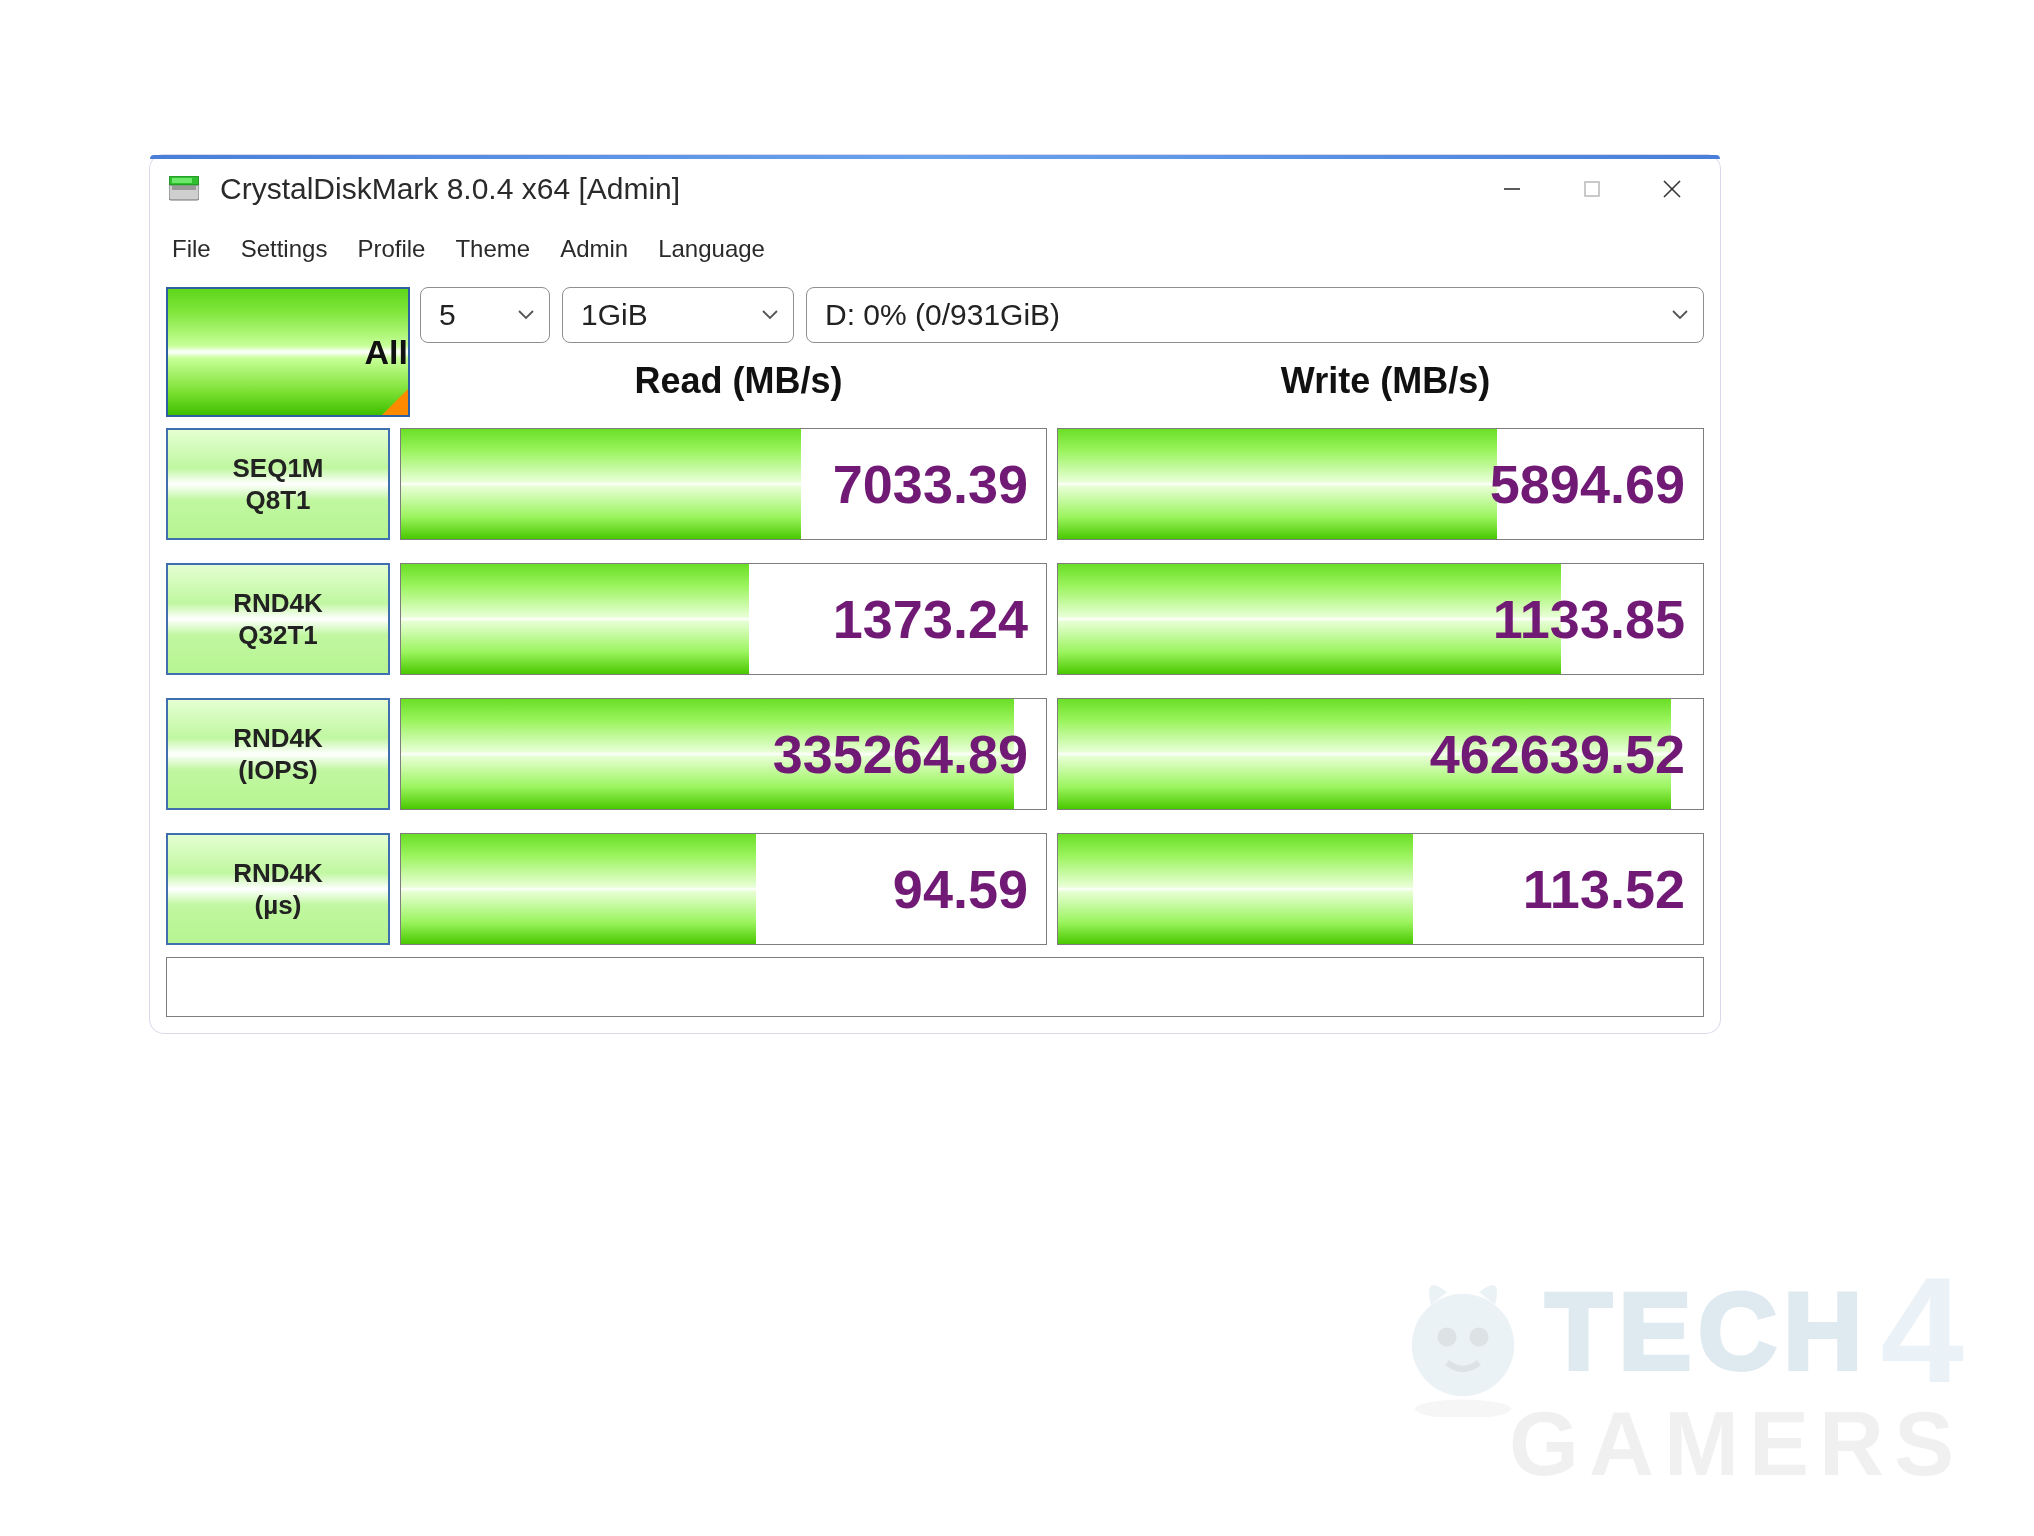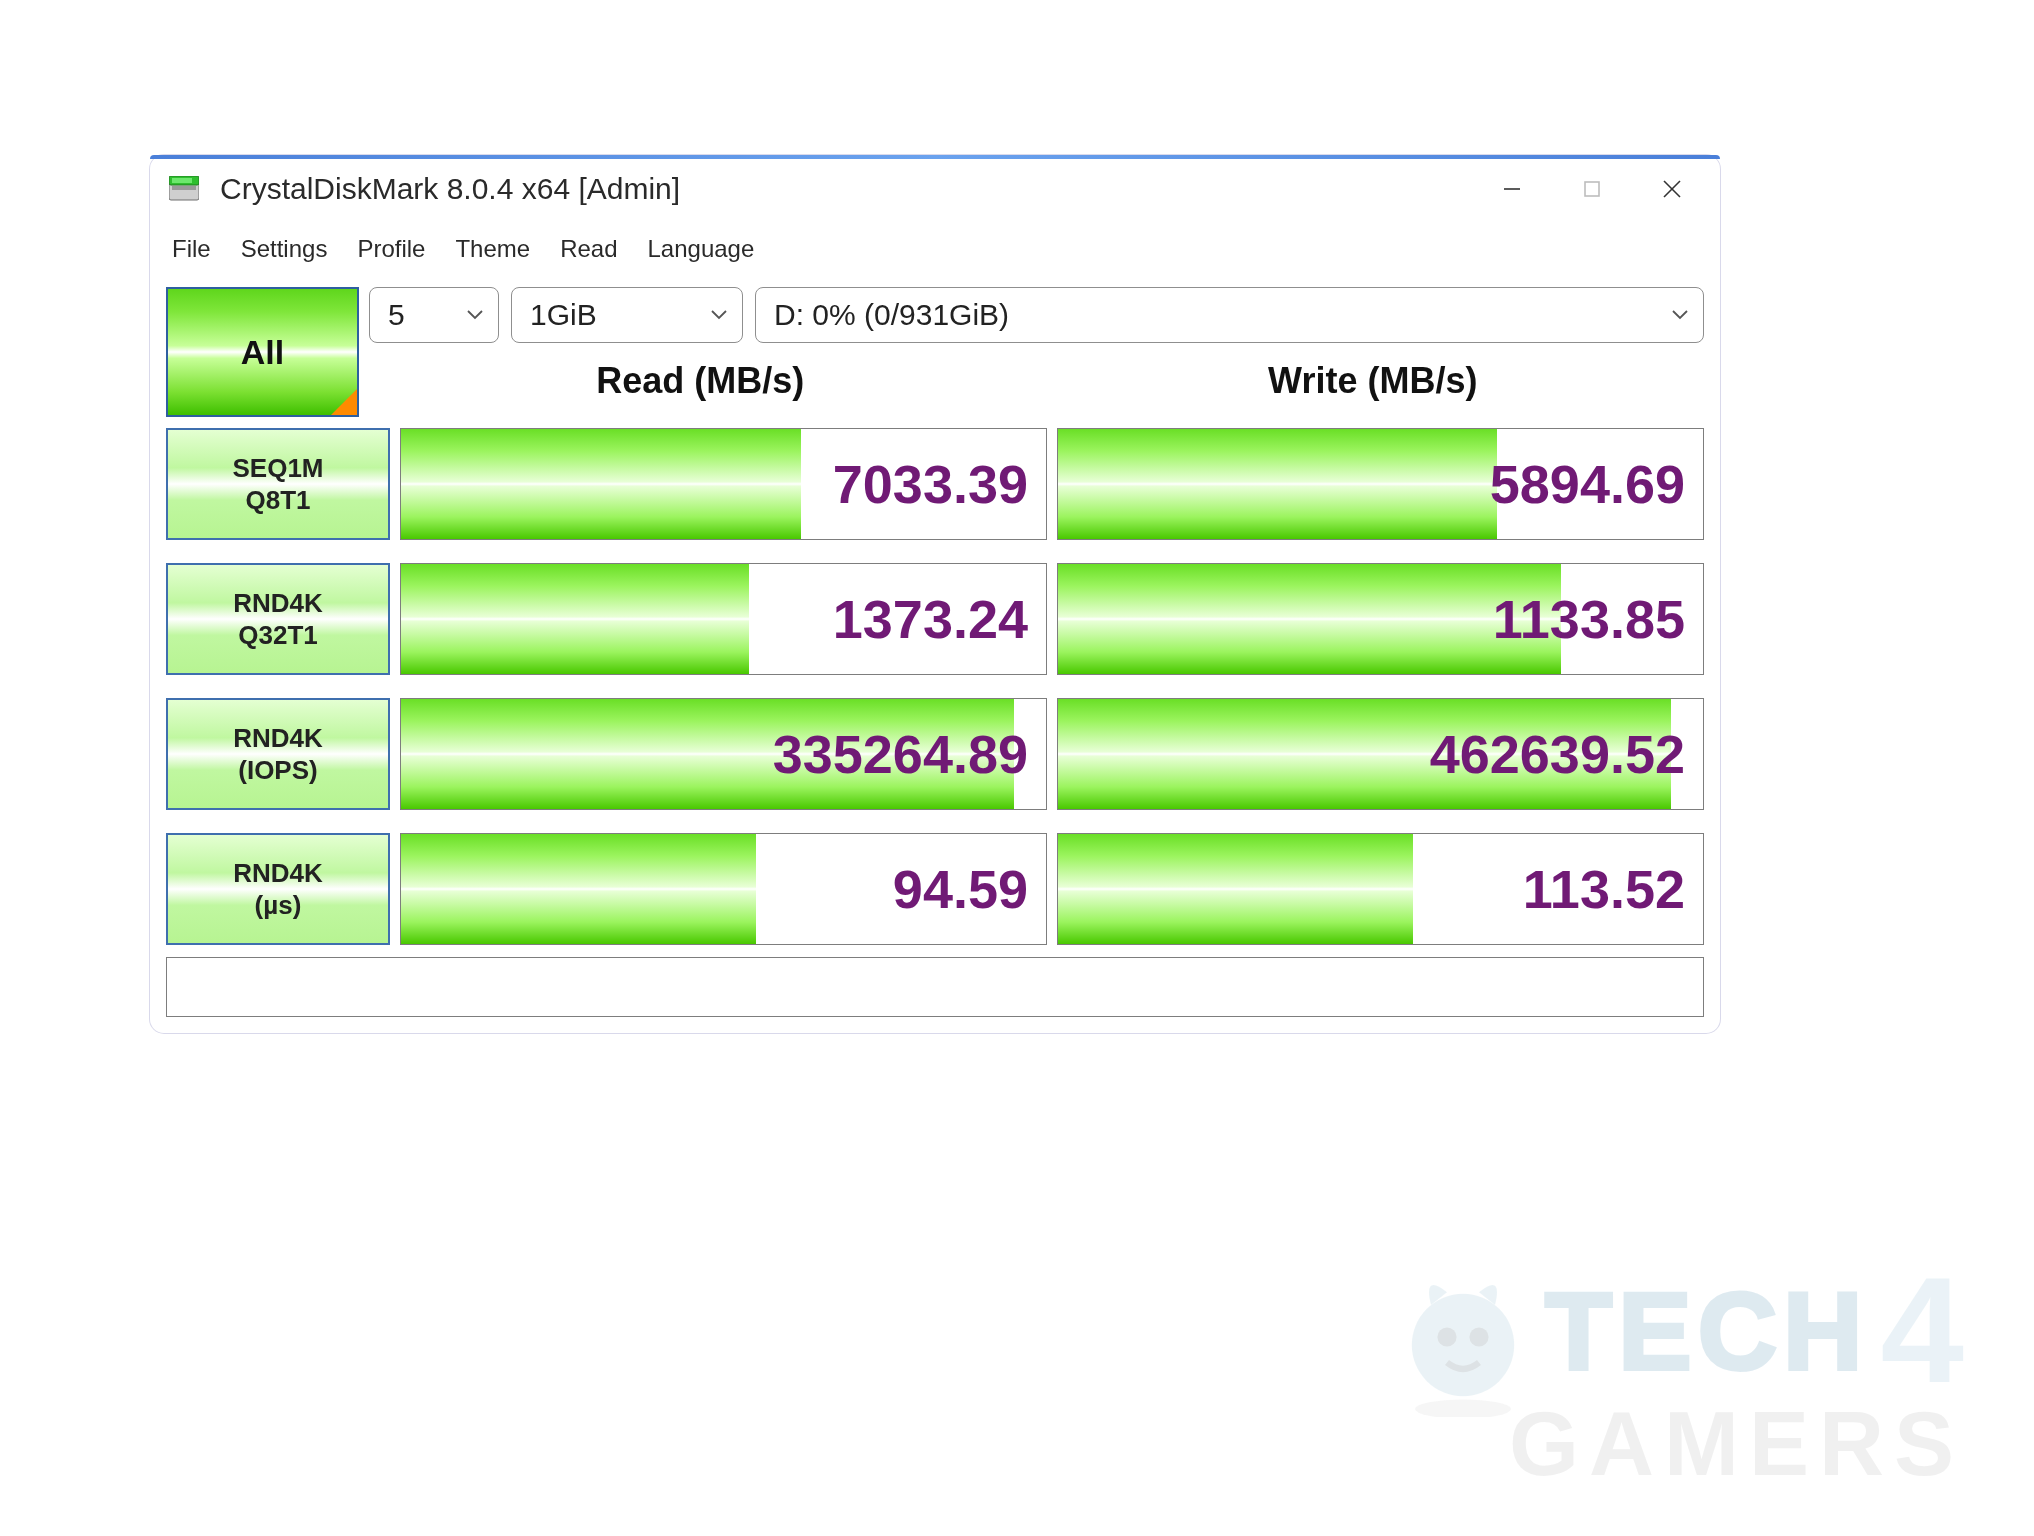--- a/index.html
+++ b/index.html
@@ -67,26 +67,26 @@
   .menubar > div { cursor: default; }
 
   
   .controls-row {
     display:flex;
     align-items: stretch;
     gap: 10px;
     padding: 12px 16px 0 16px;
   }
   .all-button {
-    width: 193px;
+    width: 244px;
     height: 130px;
     border: 2px solid #2e5fa0;
     position: relative;
     background: linear-gradient(180deg,#5fd61c 0%, #7fe63a 18%, #c7ff98 45%, #ffffff 50%, #c7ff98 55%, #7be031 82%, #3ebf00 100%);
-    display:flex; align-items:center; justify-content:center;
+    display:flex; align-items:center; justify-content:flex-end;
     font-size: 34px; font-weight:700; color:#111;
     box-sizing:border-box;
   }
   .all-tick {
     position:absolute; right:0; bottom:0;
     width:0; height:0;
     border-left: 26px solid transparent;
     border-bottom: 26px solid #ff8a00;
   }
   .controls-right { flex:1; display:flex; flex-direction:column; gap:4px; }
@@ -238,21 +238,21 @@
         </svg>
       </div>
     </div>
   </div>
 
   <div class="menubar">
     <div>File</div>
     <div>Settings</div>
     <div>Profile</div>
     <div>Theme</div>
-    <div>Read</div>
+    <div>Admin</div>
     <div>Language</div>
   </div>
 
   <div class="controls-row">
     <div class="all-button">
       <span>All</span>
       <span class="all-tick"></span>
     </div>
     <div class="controls-right">
       <div class="selects-row">

